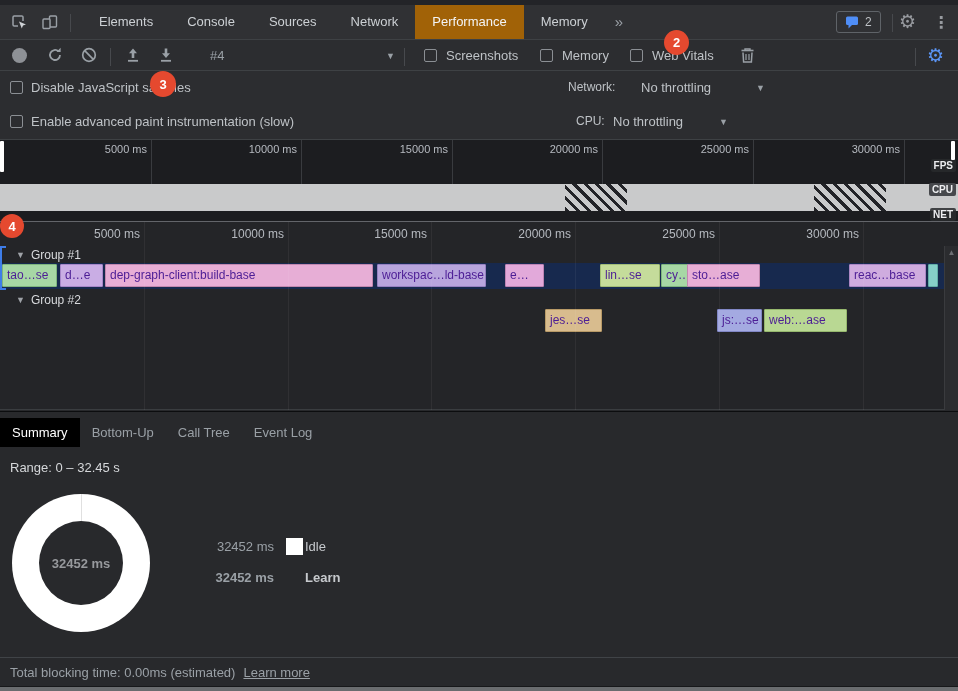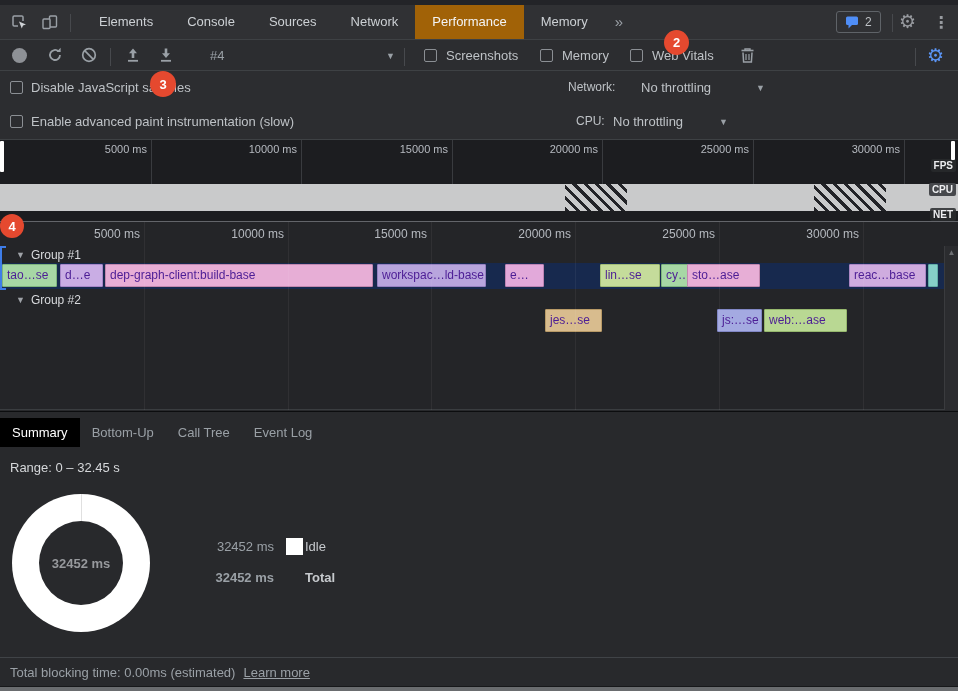--- a/index.html
+++ b/index.html
@@ -280,21 +280,21 @@
     </div>
     <div id="legend">
         <div class="legend-row">
           <div class="legend-value">32452 ms</div>
           <div class="legend-swatch" style="background: rgb(255, 255, 255);"></div>
           <div class="legend-label">Idle</div>
         </div>
         <div class="legend-row bold">
           <div class="legend-value">32452 ms</div>
           <div class="legend-swatch" style="visibility: hidden;"></div>
-          <div class="legend-label">Total</div>
+          <div class="legend-label">Learn</div>
         </div>
       </div>
     <div id="footer">
       <span>Total blocking time: 0.00ms (estimated)</span>
       <span id="footer-link">Learn more</span>
     </div>
     <div id="strip"></div>
   </div>
 
 </div>

